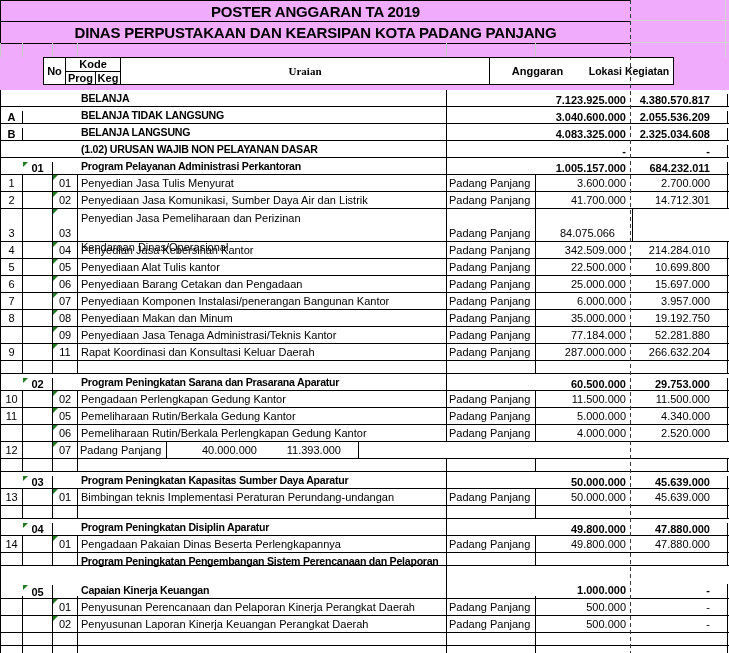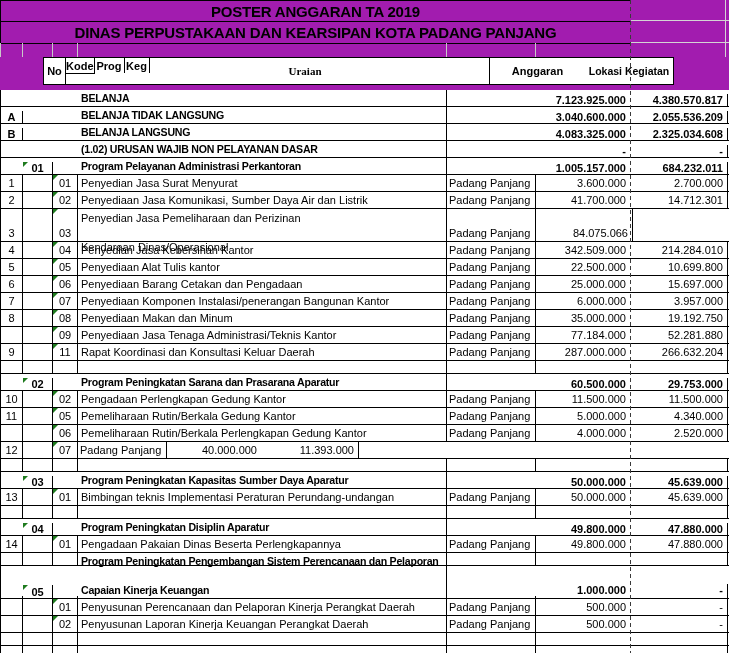--- a/index.html
+++ b/index.html
@@ -1,32 +1,32 @@
 <!DOCTYPE html>
 <html><head>
 <meta charset="utf-8">
 <style>
   html,body{margin:0;padding:0;background:#fff;}
   .sheet{
-    position:relative;width:729px;height:653px;background:#a21caf;overflow:hidden;
+    position:relative;width:729px;height:653px;background:#f0abfc;overflow:hidden;
     font-family:"Liberation Sans", sans-serif;font-size:11px;color:#000;
   }
   
   .titles{position:absolute;left:0;top:0;width:630px;border-left:1px solid #000;border-top:1px solid #000;box-sizing:border-box;}
   .title-row{border-bottom:1px solid #000;text-align:center;font-weight:bold;font-size:15px;display:flex;align-items:center;justify-content:center;letter-spacing:-0.2px;}
   .title-1{height:20px;}
   .title-2{height:21px;}
   
   .gaprow{position:absolute;left:0;top:43px;height:14px;display:flex;border-left:1px solid #c9c9c9;box-sizing:border-box;}
   .gaprow div{box-sizing:border-box;border-right:1px solid #c9c9c9;height:14px;}
   
   .header{position:absolute;left:0;top:57px;display:flex;height:28px;border-left:1px solid #000;border-top:1px solid #000;border-bottom:1px solid #000;box-sizing:border-box;font-weight:bold;background:#fff;margin-left:43px;}
   .hcell{box-sizing:border-box;border-right:1px solid #000;display:flex;align-items:center;justify-content:center;}
   .h-no{width:22px;}
-  .h-kode-block{width:55px;display:flex;}
+  .h-kode-block{width:55px;display:flex;flex-direction:column;}
   .h-kode{box-sizing:border-box;height:16px;border-bottom:1px solid #000;border-right:1px solid #000;display:flex;align-items:center;justify-content:center;}
   .h-kode-sub{display:flex;height:15px;}
   .h-prog{box-sizing:border-box;width:30px;border-right:1px solid #000;display:flex;align-items:center;justify-content:center;}
   .h-keg{box-sizing:border-box;width:25px;border-right:1px solid #000;display:flex;align-items:center;justify-content:center;}
   .h-uraian{width:369px;font-family:Liberation Serif, serif;}
   .h-lokasi{width:89px;font-size:10.5px;}
   .h-ang{width:95px;border-right:none;}
   .h-real{width:97px;}
   
   .tbody{position:absolute;left:0;top:90px;width:729px;}
@@ -36,21 +36,21 @@
   .row.partial{height:7px;border-bottom:none;}
   .row.bold{font-weight:bold;align-items:flex-end;}
   .cell{position:relative;box-sizing:border-box;border-right:1px solid #000;display:flex;align-items:center;flex-shrink:0;overflow:visible;white-space:nowrap;}
   .c-no{width:22px;justify-content:center;}
   .c-prog{width:30px;justify-content:center;}
   .c-keg{width:25px;justify-content:center;}
   .c-uraian{width:369px;flex-direction:column;justify-content:center;align-items:flex-start;padding-left:3px;}
   .row.bold .c-uraian{font-size:10.6px;letter-spacing:-0.25px;}
   .c-lokasi{width:89px;padding-left:2px;}
   .c-ang{width:95px;justify-content:flex-end;padding-right:5px;border-right:none;}
-  .c-real{width:97px;justify-content:flex-end;padding-right:4px;}
+  .c-real{width:97px;justify-content:flex-end;padding-right:17px;}
   .uline{line-height:16px;}
   .row.tall .cell{align-items:flex-end;padding-bottom:2px;}
   .row.tall .c-uraian{justify-content:flex-start;align-items:flex-start;padding-top:1px;padding-bottom:0;gap:13px;}
   .row.tall .c-prog{align-items:flex-start;padding-top:1px;padding-bottom:0;}
   .tri{position:absolute;top:0;left:0;width:0;height:0;border-top:5px solid #1E7B1E;border-right:5px solid transparent;}
   
   .pagebreak{position:absolute;left:630px;top:0;width:1px;height:653px;z-index:6;pointer-events:none;
     background:repeating-linear-gradient(to bottom,#3a3a3a 0,#3a3a3a 4px,transparent 4px,transparent 7px);}
   .grid-h{position:absolute;height:1px;background:#d4d4d4;z-index:1;}
   .grid-h1{left:631px;top:20px;width:98px;}
@@ -143,21 +143,21 @@
         </div>
         <div class="cell c-lokasi"></div>
         <div class="cell c-ang">1.005.157.000</div>
         <div class="cell c-real">684.232.011</div>
       </div>
       <div class="row data">
         <div class="cell c-no">1</div>
         <div class="cell c-prog"></div>
         <div class="cell c-keg">01<span class="tri"></span></div>
         <div class="cell c-uraian">
-          <div class="uline">Penyedian Jasa Surat Menyurat</div>
+          <div class="uline">Penyedian Jasa Tulis Menyurat</div>
         </div>
         <div class="cell c-lokasi">Padang Panjang</div>
         <div class="cell c-ang">3.600.000</div>
         <div class="cell c-real">2.700.000</div>
       </div>
       <div class="row data">
         <div class="cell c-no">2</div>
         <div class="cell c-prog"></div>
         <div class="cell c-keg">02<span class="tri"></span></div>
         <div class="cell c-uraian">

